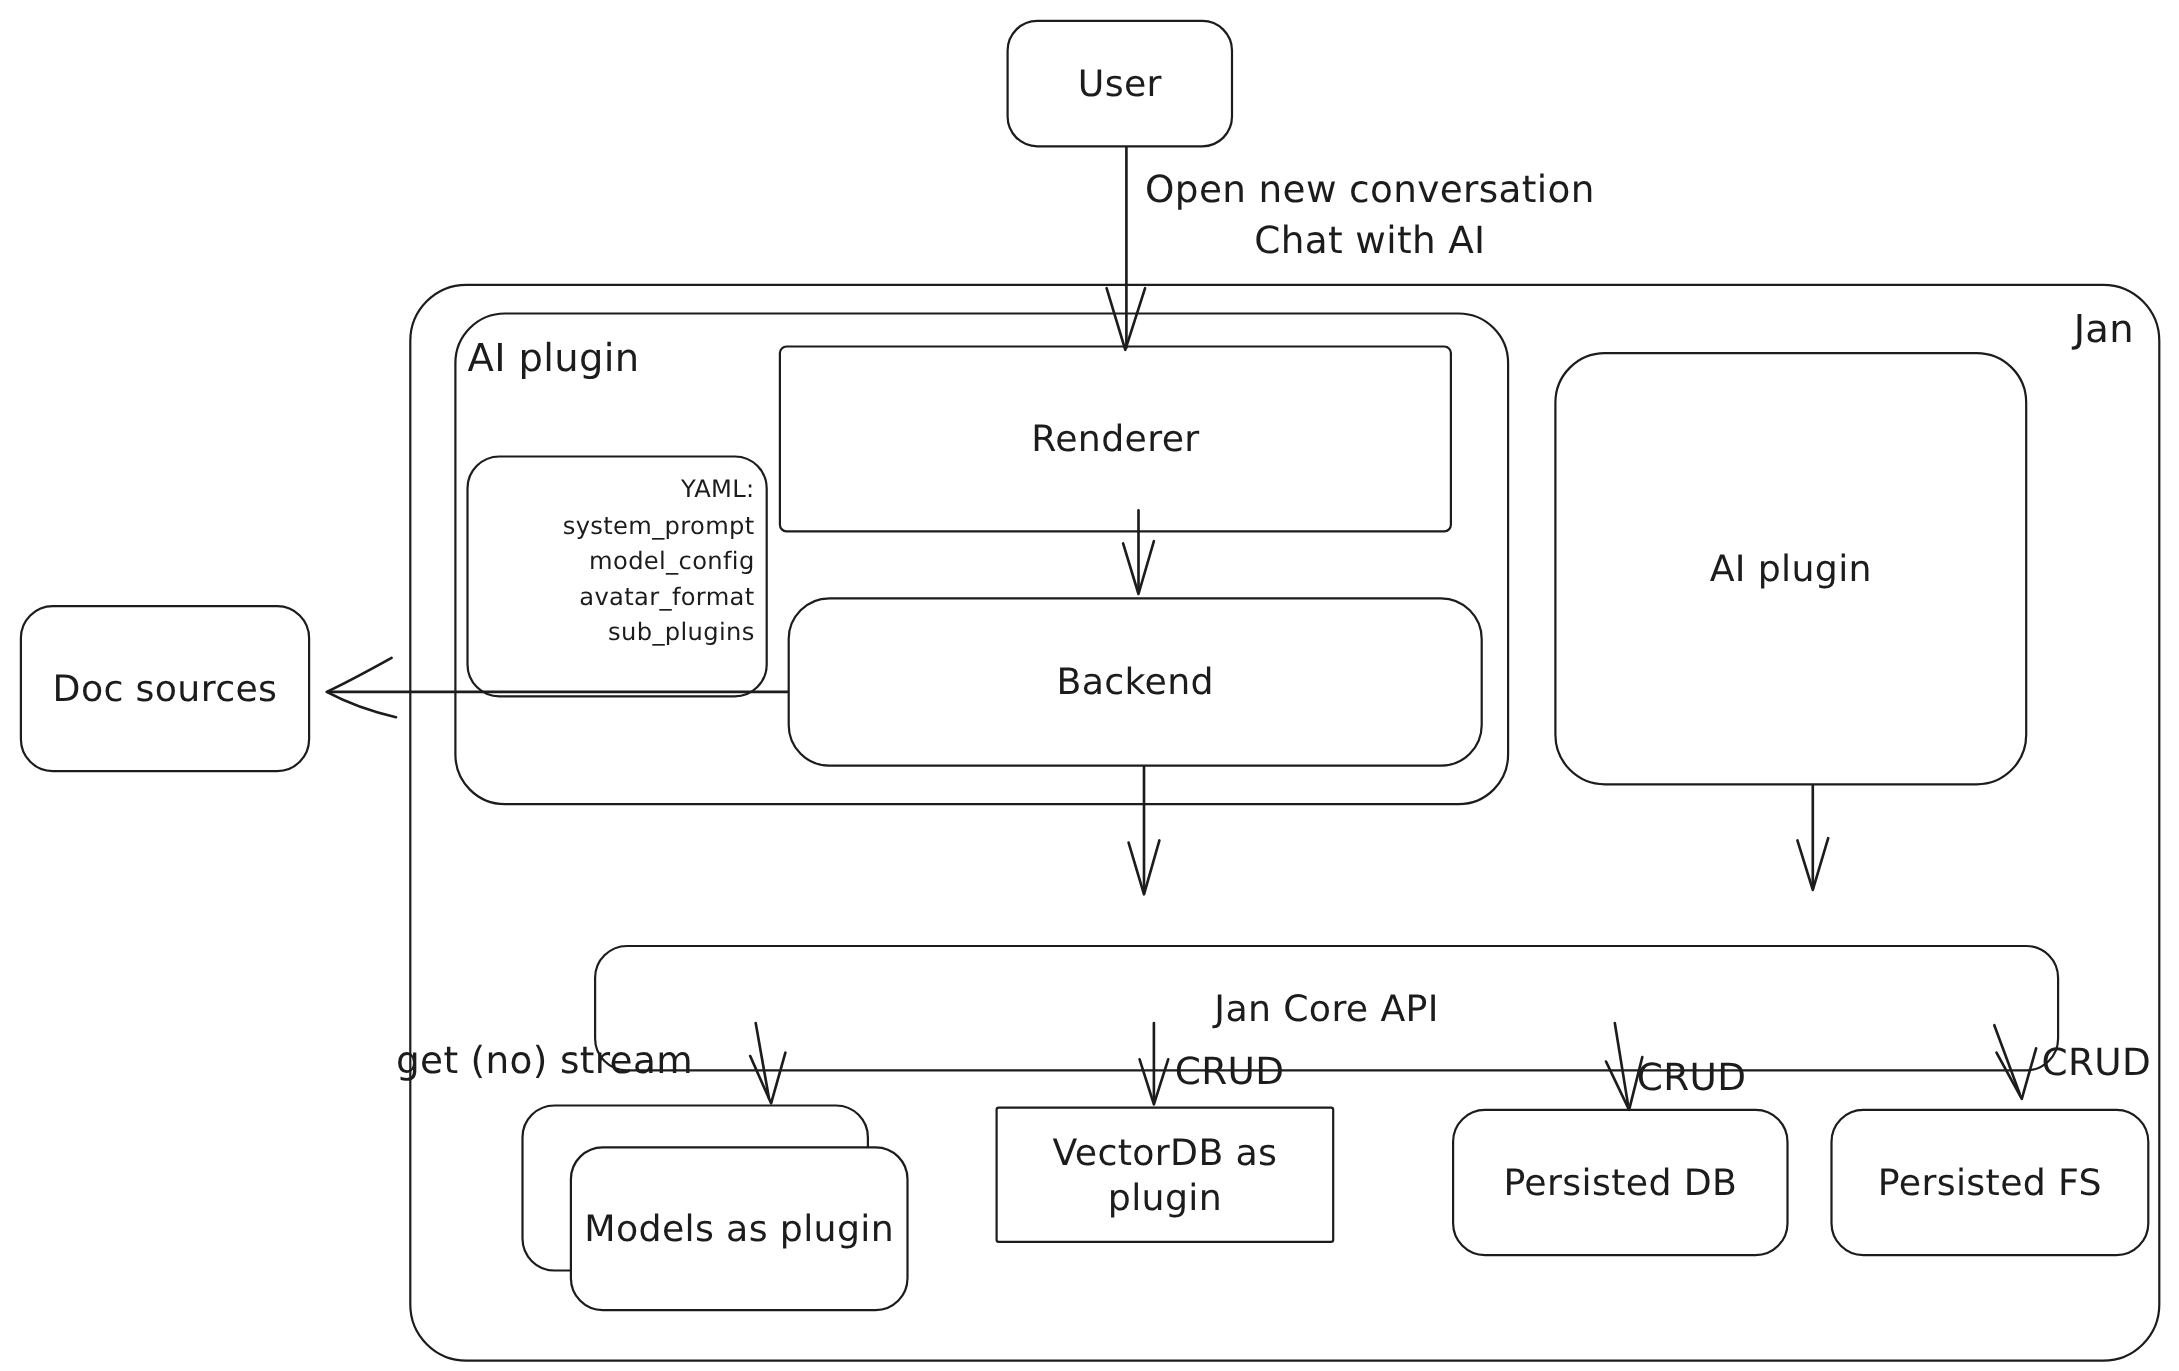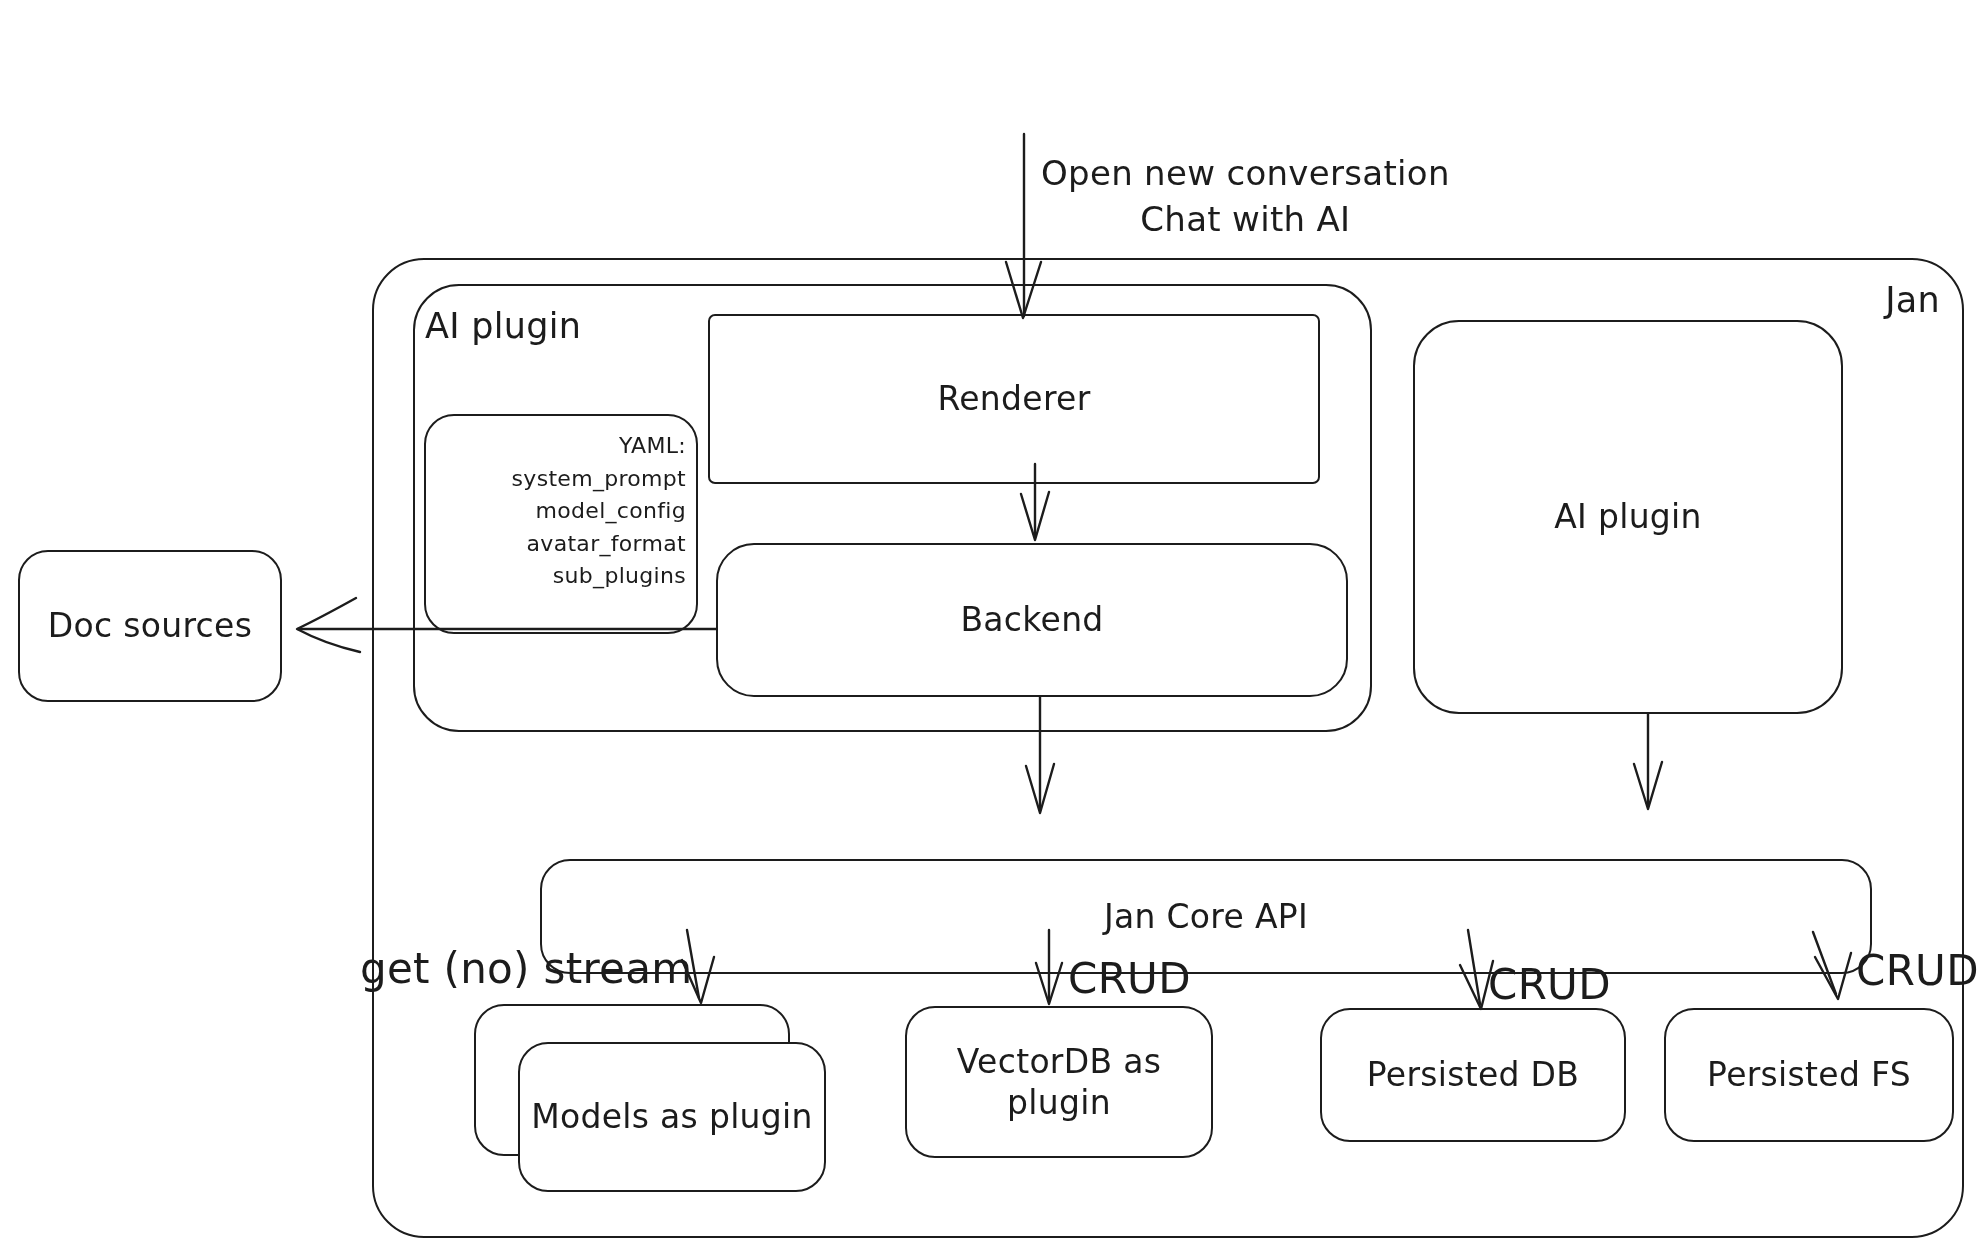--- a/index.html
+++ b/index.html
@@ -36,21 +36,21 @@
     border: 2.6px solid #1c1c1c;
   }
   .corner-label {
     position: absolute;
     font-size: 35px;
     letter-spacing: 0.3px;
     white-space: nowrap;
   }
   .edge-label {
     position: absolute;
-    font-size: 42px;
+    font-size: 34px;
     letter-spacing: 0.3px;
     white-space: nowrap;
     z-index: 7;
   }
   .arrow-layer {
     position: absolute;
     left: 0;
     top: 0;
     width: 1981px;
     height: 1246px;
@@ -71,21 +71,21 @@
   #ai-plugin-container { left: 413px; top: 284px; width: 959px; height: 448px; border-radius: 46px; z-index: 2; }
   #renderer-box    { left: 708px;  top: 314px;  width: 612px;  height: 170px; border-radius: 7px; z-index: 3; }
   #yaml-note       { left: 424px;  top: 414px;  width: 274px;  height: 220px; border-radius: 30px; z-index: 3;
                      display: block; text-align: right; font-size: 22px; line-height: 1.48; padding: 14px 10px 10px 24px; }
   #backend-box     { left: 716px;  top: 543px;  width: 632px;  height: 154px; border-radius: 38px; z-index: 3; }
   #ai-plugin-box   { left: 1413px; top: 320px;  width: 430px;  height: 394px; border-radius: 46px; z-index: 2; }
   #doc-sources-box { left: 18px;   top: 550px;  width: 264px;  height: 152px; border-radius: 30px; z-index: 2; }
   #jan-core-api-box{ left: 540px;  top: 815px;  width: 1332px; height: 115px; border-radius: 30px; z-index: 3; margin-top: 44px; }
   #models-back-box { left: 474px;  top: 1004px; width: 316px;  height: 152px; border-radius: 30px; z-index: 3; }
   #models-front-box{ left: 518px;  top: 1042px; width: 308px;  height: 150px; border-radius: 30px; z-index: 4; }
-  #vectordb-box    { left: 905px;  top: 1006px; width: 308px;  height: 152px; border-radius: 30px; z-index: 3; padding: 0 20px; }
+  #vectordb-box    { left: 905px;  top: 1006px; width: 308px;  height: 124px; border-radius: 3px; z-index: 3; padding: 0 20px; }
   #persisted-db-box{ left: 1320px; top: 1008px; width: 306px;  height: 134px; border-radius: 30px; z-index: 3; }
   #persisted-fs-box{ left: 1664px; top: 1008px; width: 290px;  height: 134px; border-radius: 30px; z-index: 3; }
 
   #jan-label           { right: 22px; top: 20px; }
   #ai-plugin-container-label { left: 10px; top: 20px; }
 
   #user-edge-label     { left: 1041px; top: 150px; font-size: 34px; line-height: 46px; text-align: center; }
   #get-no-stream-label { left: 360px;  top: 944px; }
   #crud-vectordb-label { left: 1068px; top: 954px; }
   #crud-db-label       { left: 1488px; top: 960px; }
@@ -97,20 +97,23 @@
 <div class="canvas">
 
   <div class="container-box" id="jan-container">
     <div class="corner-label" id="jan-label">Jan</div>
   </div>
 
   <div class="container-box" id="ai-plugin-container">
     <div class="corner-label" id="ai-plugin-container-label">AI plugin</div>
   </div>
 
+  <div class="node" id="user-box">
+    <span>User</span>
+  </div>
 
   <div class="node" id="renderer-box">
     <span>Renderer</span>
   </div>
 
   <div class="node" id="yaml-note">
     <div>YAML:</div>
     <div>system_prompt</div>
     <div>model_config</div>
     <div>avatar_format</div>

